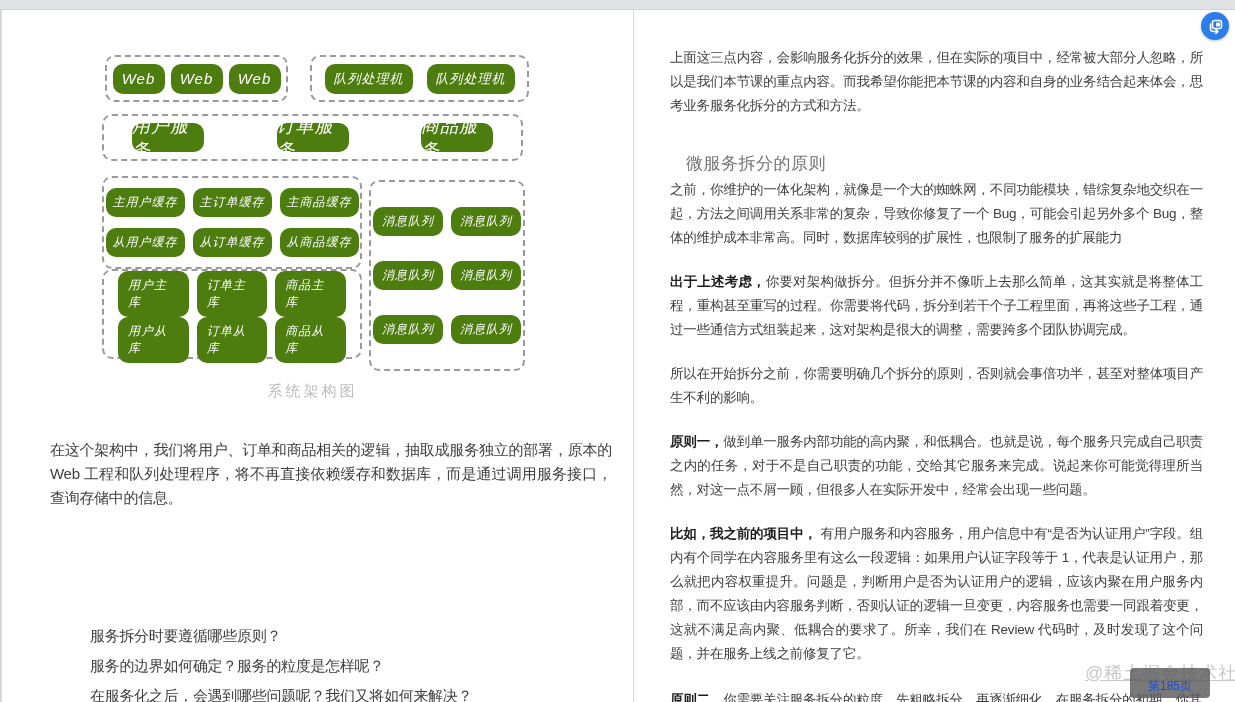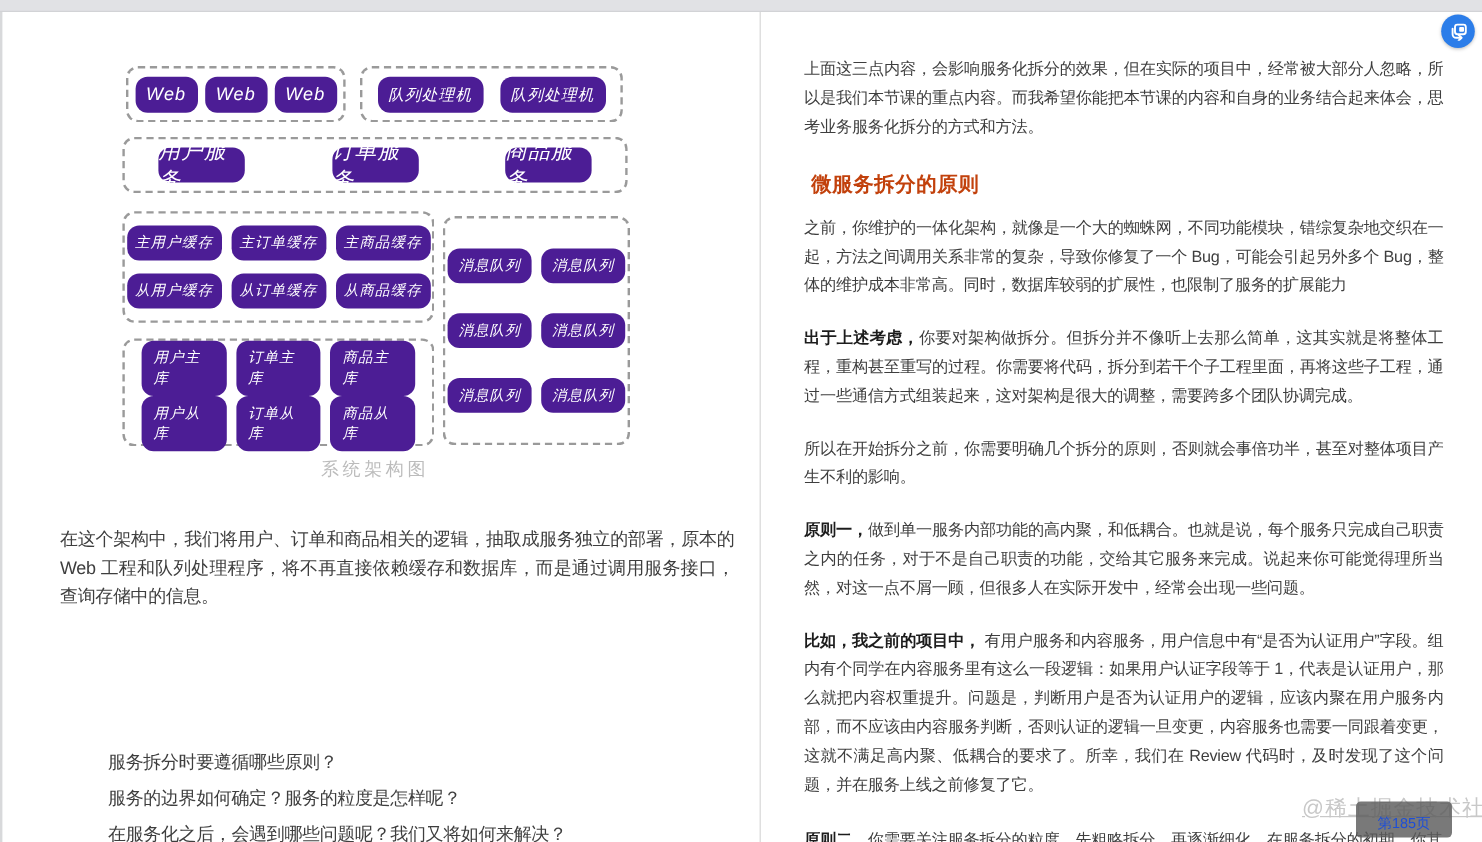--- a/index.html
+++ b/index.html
@@ -13,40 +13,40 @@
   .page-left{left:0;width:631px;}
   .page-right{left:633px;width:602px;}
   .divider{position:absolute;left:631px;top:0;width:1px;height:692px;background:#d8d8d8;}
 
   
   .grp{position:absolute;border:2px dashed #9a9a9a;border-radius:10px;box-sizing:border-box;
        display:flex;align-items:center;justify-content:center;}
   .grp.col{flex-direction:column;justify-content:space-evenly;align-items:stretch;}
   .row{display:flex;align-items:center;justify-content:center;gap:8px;}
   .row.spread{justify-content:space-between;padding:0 14px;}
-  .pill{background:#4c1d95;color:#fff;border-radius:10px;display:flex;align-items:center;
+  .pill{background:#4d7c0f;color:#fff;border-radius:10px;display:flex;align-items:center;
         justify-content:center;font-style:italic;letter-spacing:1px;}
   .pill.web{width:52px;height:30px;font-size:15px;margin:0 3px;}
   .pill.qp{width:88px;height:30px;font-size:13px;margin:0 7px;}
   .pill.svc{width:72px;height:29px;font-size:18px;}
   .pill.c5{font-size:12px;padding:6px 7px;text-align:center;}
   .pill.c4{font-size:12px;padding:6px 10px;}
   .pill.mq{font-size:12px;padding:6px 9px;}
   .caption{position:absolute;left:100px;top:372px;width:421px;text-align:center;
            color:#bcbcbc;font-size:15px;letter-spacing:3px;}
 
   
   .para{position:absolute;margin:0;color:#3e3e3e;text-align:justify;}
   .pl{left:48px;width:562px;font-size:15px;line-height:24px;letter-spacing:-0.3px;}
   .pr{left:35px;width:533px;font-size:13.5px;line-height:24px;letter-spacing:-0.2px;}
   .para strong{color:#1c1c1c;font-weight:bold;}
   .bullets{position:absolute;left:88px;top:611px;width:505px;}
   .bullet{color:#3e3e3e;font-size:15px;line-height:30px;letter-spacing:-0.3px;}
-  .rheading{position:absolute;left:35px;margin:6px;color:#c2410c;font-size:17px;
-            font-weight:bold;letter-spacing:0.5px;}
+  .rheading{position:absolute;left:35px;margin:16px;color:#737373;font-size:17px;
+            font-weight:normal;letter-spacing:0.5px;}
 
   .watermark{position:absolute;left:450px;top:651px;font-size:18px;color:#c8c8c8;
              text-decoration:underline;letter-spacing:1px;white-space:nowrap;}
   .page-badge{position:absolute;left:495px;top:658px;width:80px;height:30px;border-radius:4px;
               background:rgba(92,92,92,0.82);color:#1d4ed8;font-size:12px;display:flex;
               align-items:flex-end;justify-content:center;padding-bottom:3px;box-sizing:border-box;
               z-index:5;}
   .float-btn{position:absolute;left:1201px;top:12px;width:28px;height:28px;border-radius:50%;
              background:#2b7de9;border:none;display:flex;align-items:center;justify-content:center;
              cursor:pointer;box-shadow:0 1px 3px rgba(0,0,0,0.25);padding:0;}
@@ -62,21 +62,21 @@
     <div class="page page-left">
 
       <div>
 
         <div class="grp" style="left:103px;top:45px;width:183px;height:47px;">
           <span class="pill web">Web</span>
           <span class="pill web">Web</span>
           <span class="pill web">Web</span>
         </div>
 
-        <div class="grp" style="left:298px;top:45px;width:219px;height:47px;">
+        <div class="grp" style="left:308px;top:45px;width:219px;height:47px;">
           <span class="pill qp">队列处理机</span>
           <span class="pill qp">队列处理机</span>
         </div>
 
         <div class="grp" style="left:100px;top:104px;width:421px;height:47px;justify-content:space-between;padding:0 28px;">
           <span class="pill svc">用户服务</span>
           <span class="pill svc">订单服务</span>
           <span class="pill svc">商品服务</span>
         </div>
 
@@ -101,21 +101,21 @@
           <div class="row">
             <span class="pill mq">消息队列</span>
             <span class="pill mq">消息队列</span>
           </div>
           <div class="row">
             <span class="pill mq">消息队列</span>
             <span class="pill mq">消息队列</span>
           </div>
         </div>
 
-        <div class="grp col" style="left:100px;top:272px;width:260px;height:90px;">
+        <div class="grp col" style="left:100px;top:259px;width:260px;height:90px;">
           <div class="row spread">
             <span class="pill c4">用户主库</span>
             <span class="pill c4">订单主库</span>
             <span class="pill c4">商品主库</span>
           </div>
           <div class="row spread">
             <span class="pill c4">用户从库</span>
             <span class="pill c4">订单从库</span>
             <span class="pill c4">商品从库</span>
           </div>

